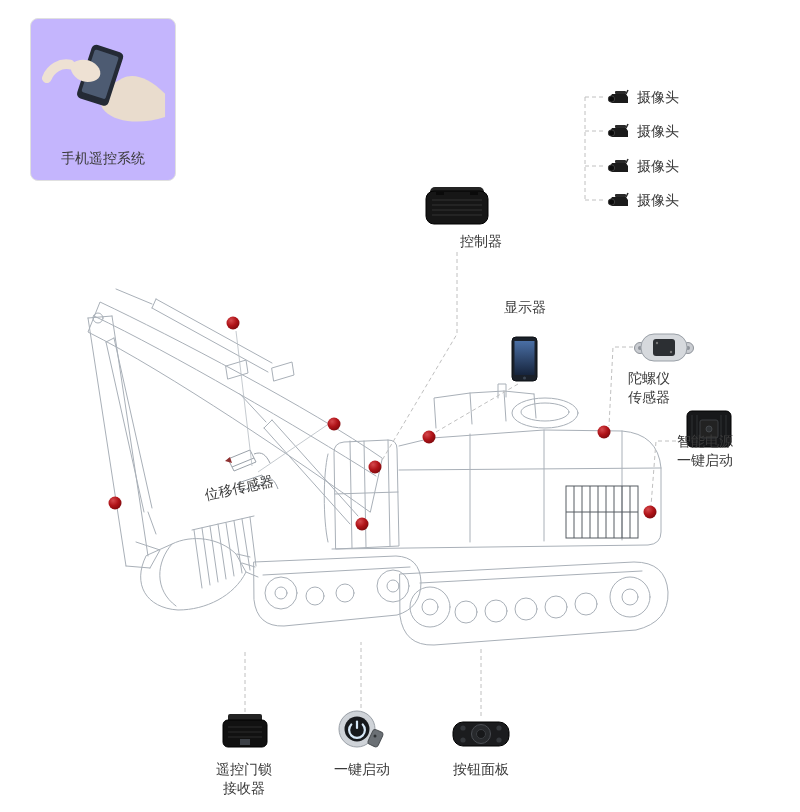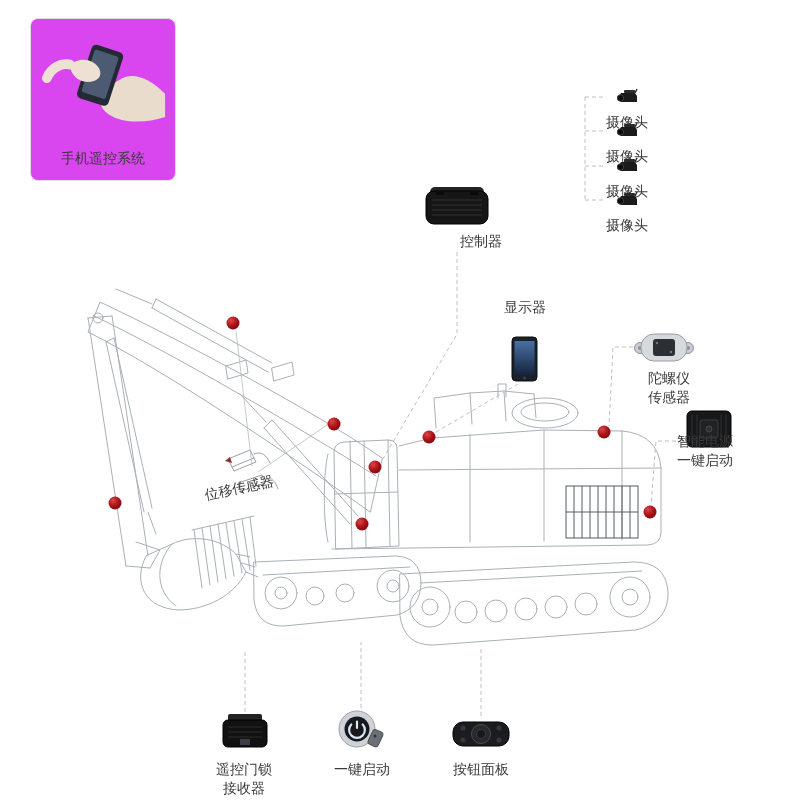--- a/index.html
+++ b/index.html
@@ -10,25 +10,25 @@
   .canvas { position:relative; width:800px; height:812px; background:#fff; overflow:hidden; }
   .abs { position:absolute; }
   .overlay { position:absolute; left:0; top:0; width:800px; height:812px; z-index:1; }
   .part { z-index:2; }
   .label {
     font-size:14px; color:#3a3a3a; white-space:nowrap; line-height:19px;
   }
   .label-c { text-align:center; }
   .phone-card {
     left:30px; top:18px; width:146px; height:163px;
-    border:1px solid #e0e0e0; border-radius:8px; background:#d946ef;
+    border:1px solid #e0e0e0; border-radius:8px; background:#c4b5fd;
   }
   .phone-card .pic { position:absolute; left:10px; top:16px; }
   .phone-card .cap { position:absolute; left:0; right:0; bottom:12px; }
-  .cam-row { display:flex; align-items:center; gap:7px;flex-direction:column; }
+  .cam-row { display:flex; align-items:center; gap:7px; }
   .tilt { transform:rotate(-12deg); transform-origin:left center; }
 </style>
 </head>
 <body>
 
 <div class="canvas">
 
   <svg class="overlay" viewBox="0 0 800 812">
     <defs>
       <radialGradient id="dotGrad" cx="35%" cy="30%" r="75%">
@@ -223,21 +223,21 @@
   <svg class="abs part" style="left:633px; top:329px;" width="62" height="37" viewBox="0 0 62 37">
     <circle cx="7" cy="19" r="5.5" fill="#c9ccd1" stroke="#8e939a"></circle>
     <circle cx="55" cy="19" r="5.5" fill="#c9ccd1" stroke="#8e939a"></circle>
     <circle cx="7" cy="19" r="2" fill="#8e939a"></circle>
     <circle cx="55" cy="19" r="2" fill="#8e939a"></circle>
     <rect x="8" y="5" width="46" height="27" rx="13" fill="#d6d9dd" stroke="#9aa0a7"></rect>
     <rect x="20" y="10" width="22" height="17" rx="3" fill="#2c2f33"></rect>
     <circle cx="24" cy="14" r="1.2" fill="#777"></circle>
     <circle cx="38" cy="23" r="1.2" fill="#777"></circle>
   </svg>
-  <div class="abs part label" style="left:648px; top:369px;">
+  <div class="abs part label" style="left:628px; top:369px;">
     <div>陀螺仪</div>
     <div>传感器</div>
   </div>
 
   <svg class="abs part" style="left:684px; top:407px;" width="50" height="44" viewBox="0 0 50 44">
     <rect x="3" y="4" width="44" height="36" rx="5" fill="#17181a" stroke="#000"></rect>
     <g stroke="#2e3033">
       <line x1="8" y1="8" x2="8" y2="36"></line>
         <line x1="13" y1="8" x2="13" y2="36"></line>
       <line x1="37" y1="8" x2="37" y2="36"></line>

